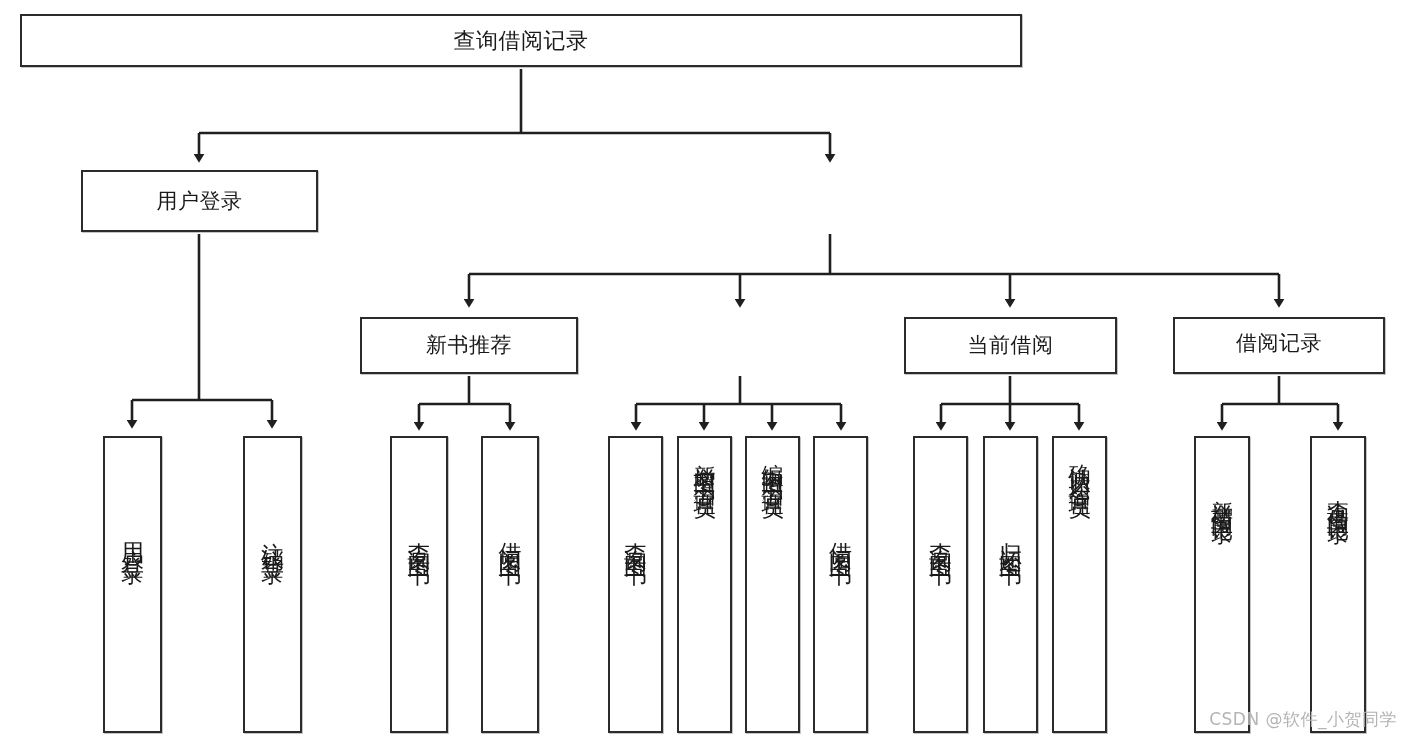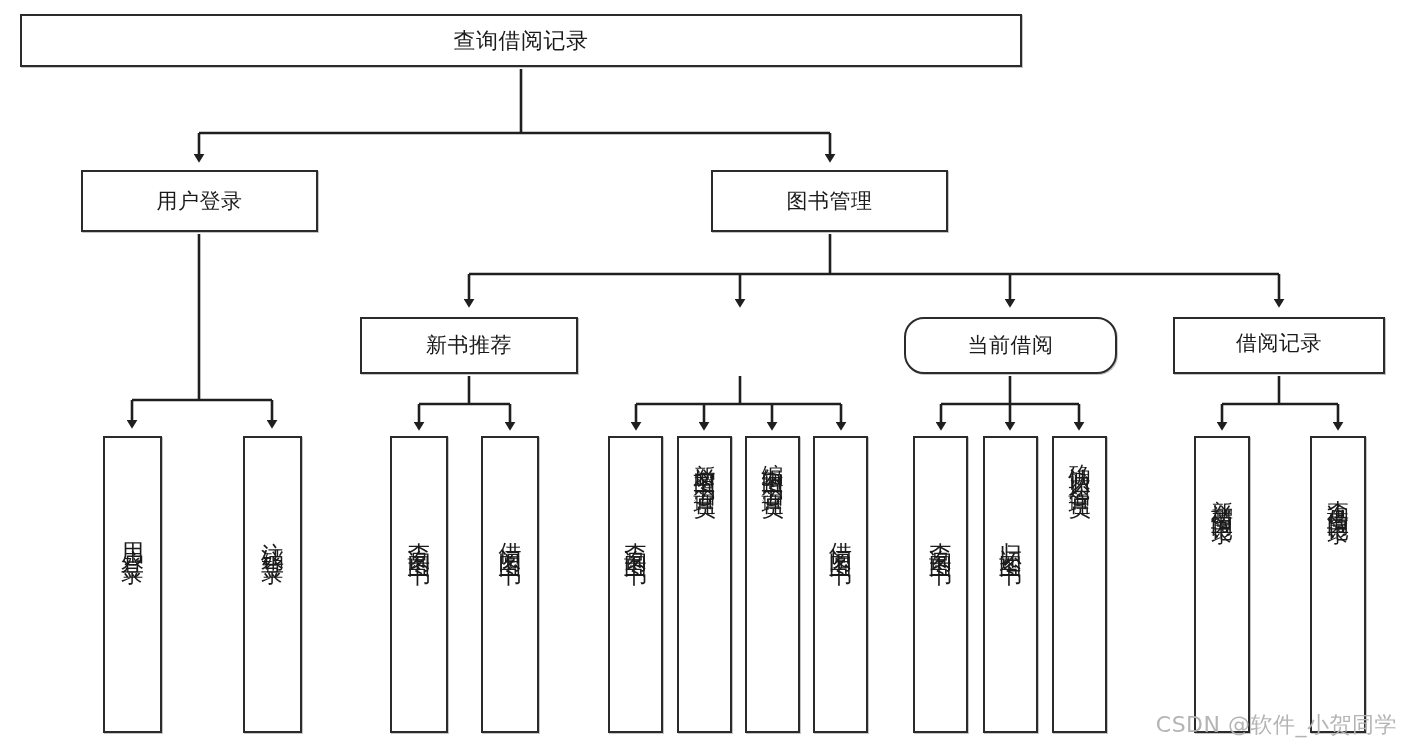--- a/index.html
+++ b/index.html
@@ -49,22 +49,22 @@
     font-size:23px;
     letter-spacing:7px;
     line-height:1;
     white-space:nowrap;
   }
   .v-node.tall .lbl{font-size:22px;letter-spacing:5px;}
 
   #watermark{
     position:absolute;
     right:8px;
-    bottom:7px;
-    font-size:22px;
+    bottom:16px;
+    font-size:17px;
     color:#b4b4b4;
     letter-spacing:0.5px;
     white-space:nowrap;
     font-family:"DejaVu Sans","Liberation Sans",sans-serif;
   }
 </style>
 </head>
 <body>
 
 <div id="canvas">
@@ -119,28 +119,25 @@
     </g>
   </svg>
 
   <div class="node h-node root" style="left:20px;top:14px;width:1002px;height:53px;">
     <span class="lbl">查询借阅记录</span>
   </div>
 
   <div class="node h-node" style="left:81px;top:170px;width:237px;height:62px;">
     <span class="lbl">用户登录</span>
   </div>
-  <div class="node h-node" style="left:711px;top:170px;width:237px;height:62px;">
-    <span class="lbl">图书管理</span>
-  </div>
 
   <div class="node h-node" style="left:360px;top:317px;width:218px;height:57px;">
     <span class="lbl">新书推荐</span>
   </div>
-  <div class="node h-node" style="left:904px;top:317px;width:213px;height:57px;border-radius:20px;">
+  <div class="node h-node" style="left:904px;top:317px;width:213px;height:57px;">
     <span class="lbl">当前借阅</span>
   </div>
   <div class="node h-node" style="left:1173px;top:317px;width:212px;height:57px;font-family:Liberation Mono, monospace;">
     <span class="lbl">借阅记录</span>
   </div>
 
   <div class="node v-node" style="left:103px;top:436px;width:59px;height:297px;padding-top:86px;">
     <span class="lbl">用户登录</span>
   </div>
   <div class="node v-node" style="left:243px;top:436px;width:59px;height:297px;padding-top:86px;">

